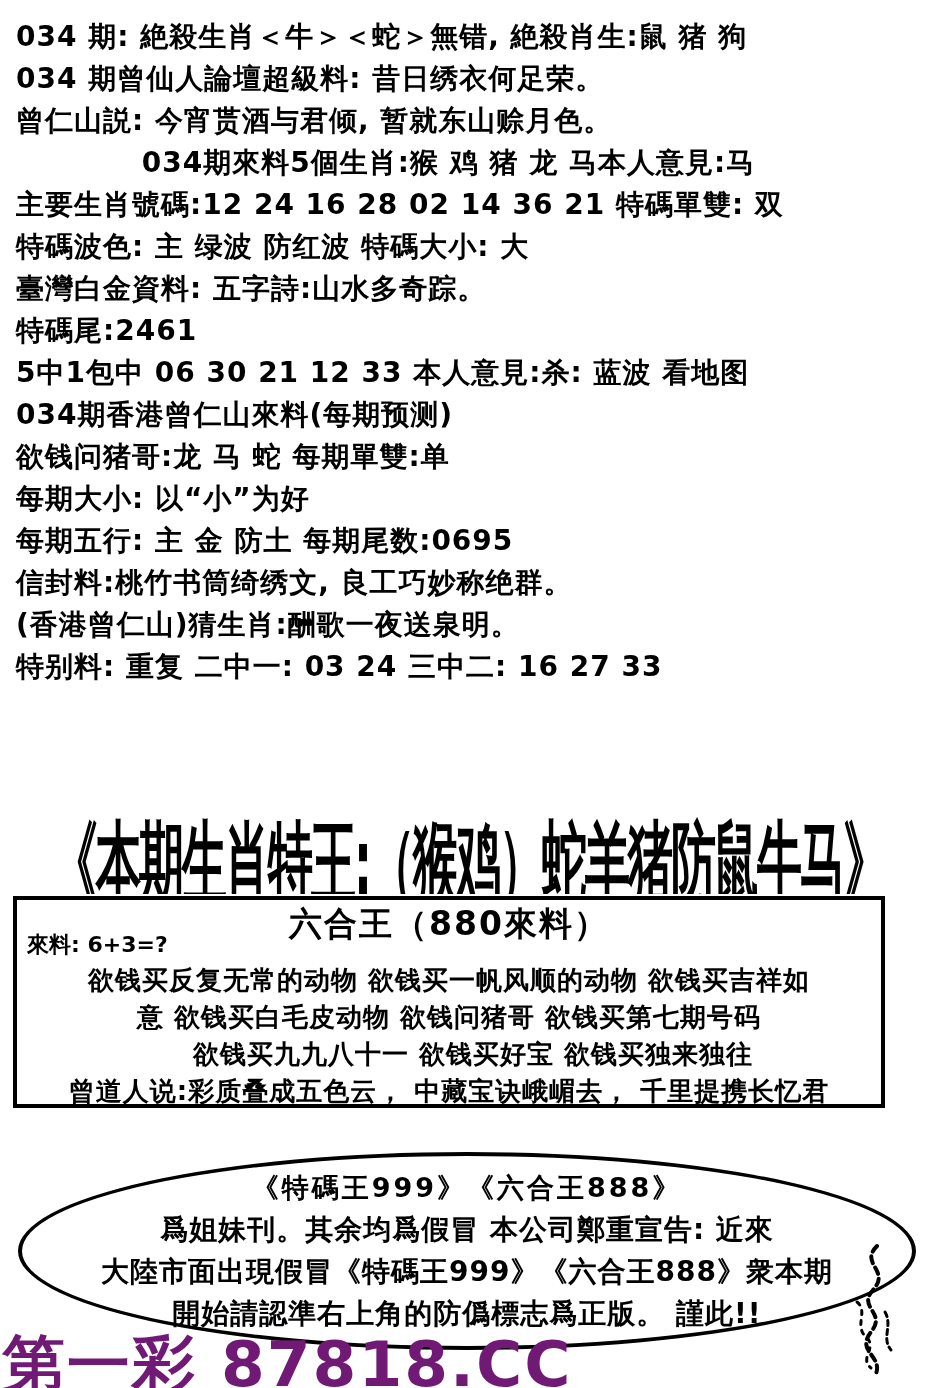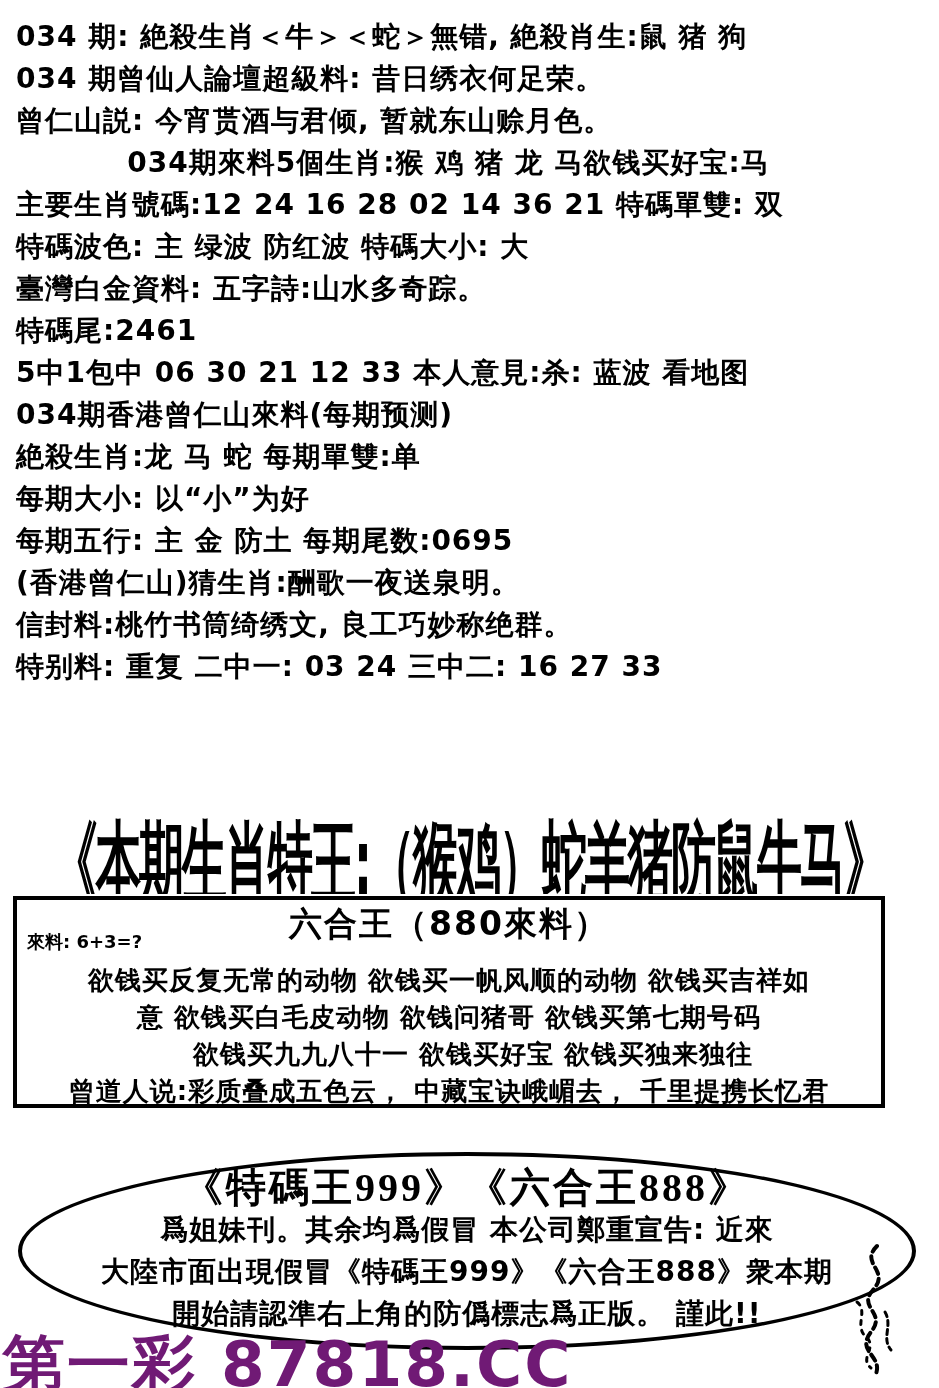--- a/index.html
+++ b/index.html
@@ -14,60 +14,60 @@
   .bline.flexline{display:flex;justify-content:center;padding-right:46px;}
   
   .headline{position:absolute;top:742px;left:0;width:939px;height:152px;
     display:flex;align-items:flex-end;justify-content:center;overflow:hidden;}
   .headline-text{font-size:45px;white-space:nowrap;letter-spacing:-2px;
     transform:scaleY(2.0);transform-origin:50% 50%;}
   
   .box880{position:absolute;left:13px;top:896px;width:872px;height:212px;
     border:4px solid #000;box-sizing:border-box;}
   .box-title{margin-top:2px;text-align:center;font-size:33px;letter-spacing:2px;white-space:nowrap;}
-  .box-intro{position:absolute;left:10px;top:30px;font-size:18px;white-space:nowrap;}
+  .box-intro{position:absolute;left:10px;top:30px;font-size:22px;white-space:nowrap;}
   .box-lines{position:absolute;left:6px;right:6px;top:62px;text-align:center;}
   .box-line{height:37px;line-height:37px;font-size:26px;white-space:nowrap;letter-spacing:1px;}
   .box-line.indent{padding-left:48px;}
   
   .oval{position:absolute;left:18px;top:1152px;width:898px;height:198px;
     border:4px solid #000;border-radius:50%;box-sizing:border-box;
     display:flex;flex-direction:column;align-items:center;justify-content:center;gap:4px;}
   .oval-line{font-size:28px;line-height:38px;white-space:nowrap;letter-spacing:1px;text-align:center;}
-  .oval-line.first{font-size:40px;letter-spacing:3px;font-family:Liberation Serif, serif;}
+  .oval-line.first{font-size:27px;letter-spacing:3px;}
   
   .watermark{position:absolute;left:2px;top:1298px;font-size:63px;line-height:70px;
     letter-spacing:2px;white-space:nowrap;z-index:5;}
   
   .stamp{position:absolute;left:833px;top:1242px;z-index:4;}
 </style>
 </head>
 <body>
 
 <div class="sheet">
 
   <div class="body-lines">
     <div class="bline">034 期: 絶殺生肖＜牛＞＜蛇＞無错, 絶殺肖生:鼠 猪 狗</div>
     <div class="bline">034 期曾仙人論壇超級料: 昔日绣衣何足荣。</div>
     <div class="bline">曾仁山説: 今宵贳酒与君倾, 暂就东山赊月色。</div>
     <div class="bline flexline">
       <span>034期來料5個生肖:猴 鸡 猪 龙 马</span>
-      <span>欲钱买好宝:马</span>
+      <span>本人意見:马</span>
     </div>
     <div class="bline">主要生肖號碼:12 24 16 28 02 14 36 21 特碼單雙: 双</div>
     <div class="bline">特碼波色: 主 绿波  防红波 特碼大小: 大</div>
     <div class="bline">臺灣白金資料: 五字詩:山水多奇踪。</div>
     <div class="bline">特碼尾:2461</div>
     <div class="bline">5中1包中 06 30 21 12 33  本人意見:杀: 蓝波 看地图</div>
     <div class="bline">034期香港曾仁山來料(每期预测)</div>
-    <div class="bline">絶殺生肖:龙 马 蛇   每期單雙:单</div>
+    <div class="bline">欲钱问猪哥:龙 马 蛇   每期單雙:单</div>
     <div class="bline">每期大小: 以“小”为好</div>
     <div class="bline">每期五行: 主 金 防土 每期尾数:0695</div>
+    <div class="bline">信封料:桃竹书筒绮绣文, 良工巧妙称绝群。</div>
     <div class="bline">(香港曾仁山)猜生肖:酬歌一夜送泉明。</div>
-    <div class="bline">信封料:桃竹书筒绮绣文, 良工巧妙称绝群。</div>
     <div class="bline">特别料: 重复    二中一: 03 24    三中二: 16 27 33</div>
   </div>
 
   <div class="headline">
     <span class="headline-text">《本期生肖特王:（猴鸡）蛇羊猪防鼠牛马》</span>
   </div>
 
   <div class="box880">
     <div class="box-title">六合王（880來料）</div>
     <div class="box-intro">來料: 6+3=?</div>

